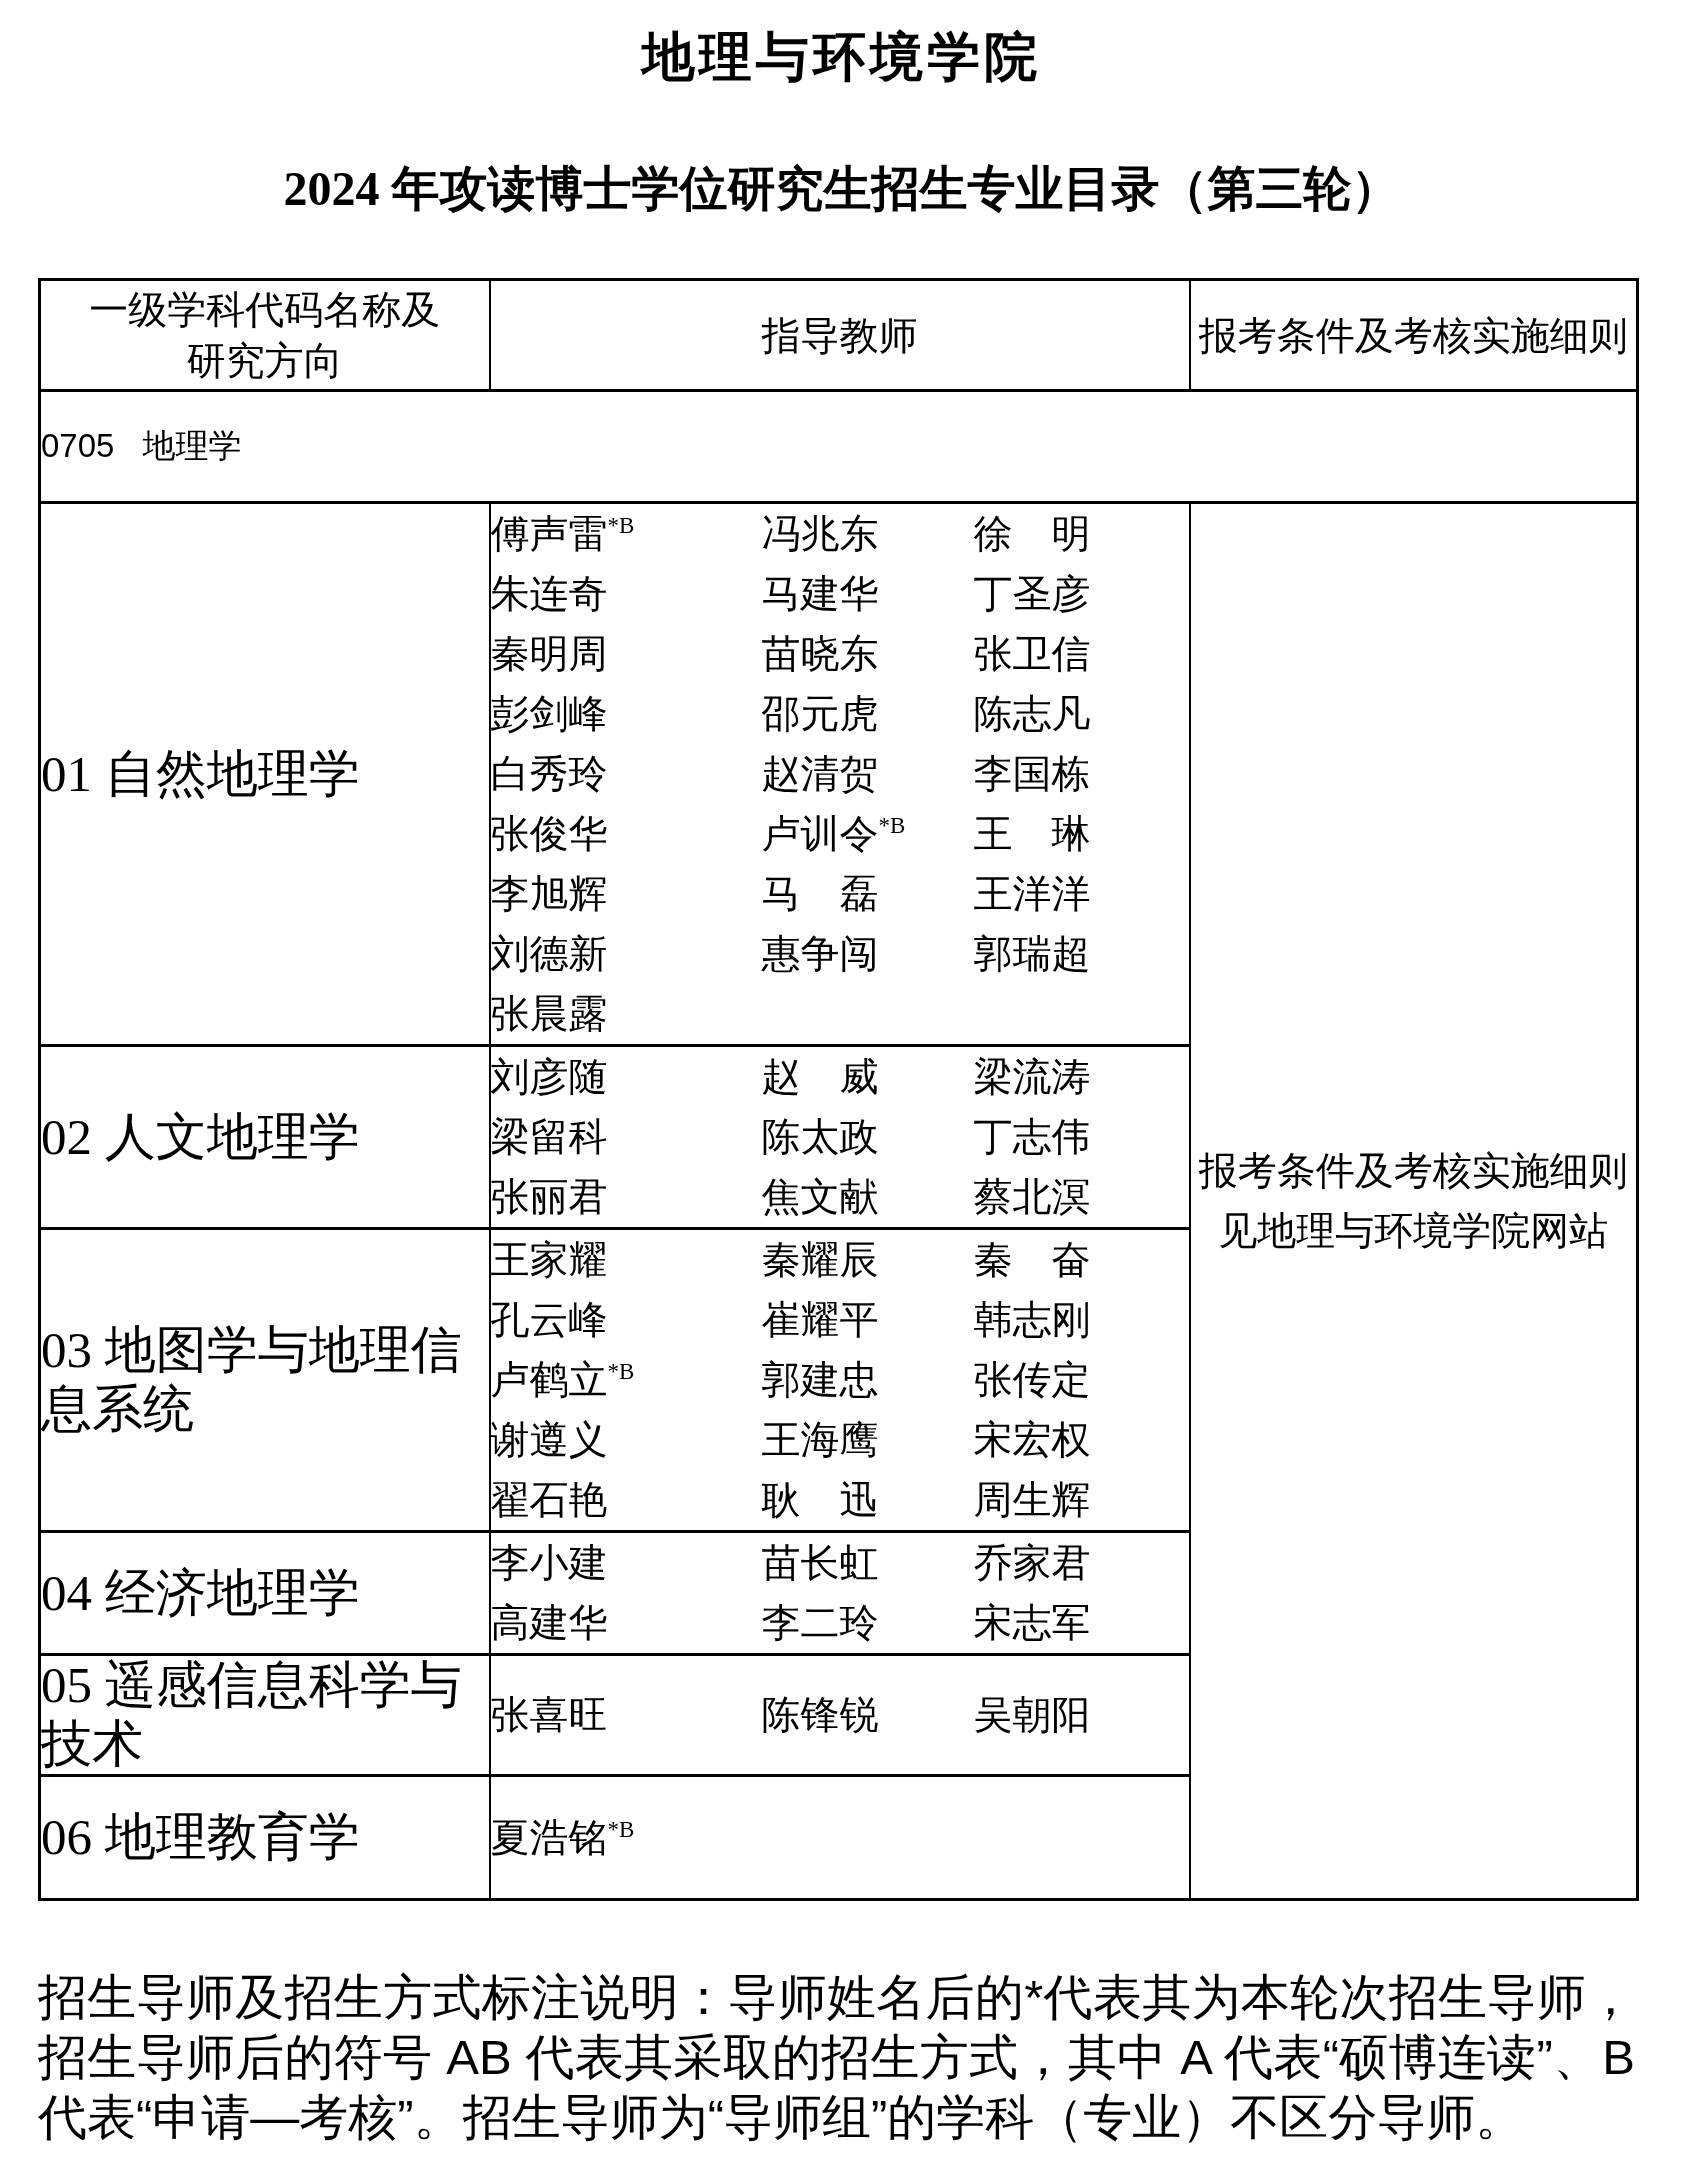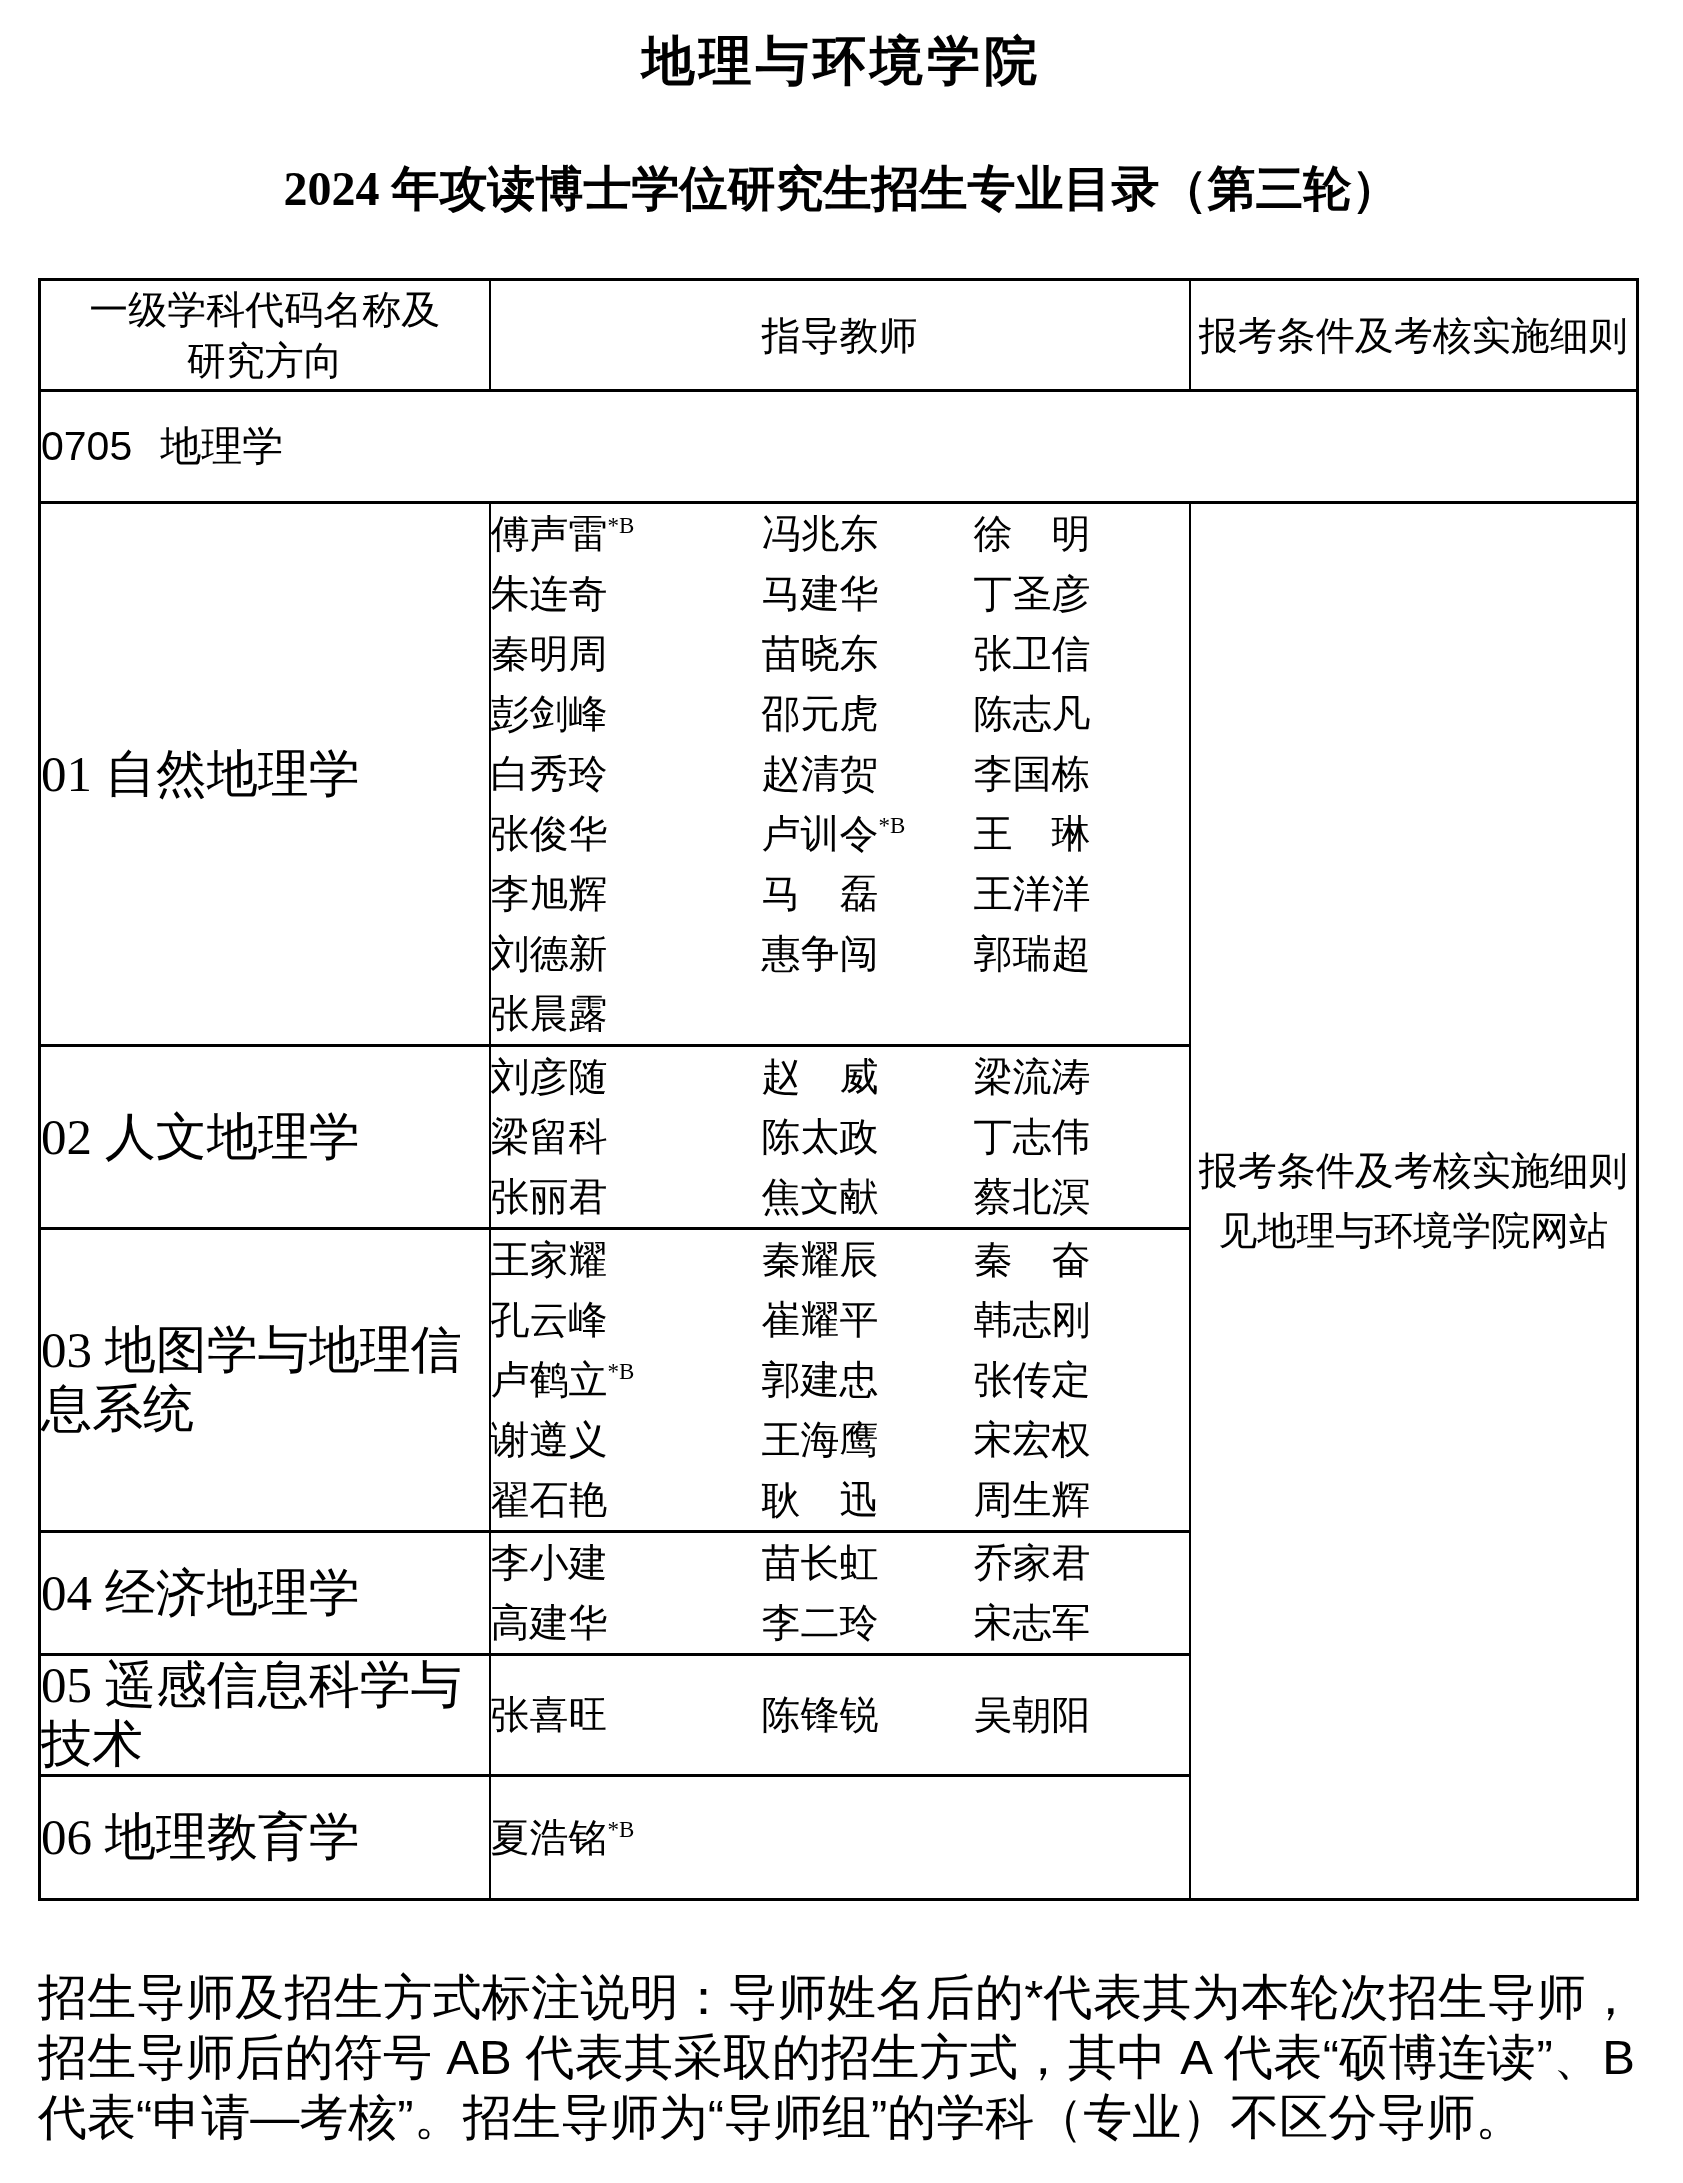--- a/index.html
+++ b/index.html
@@ -5,21 +5,21 @@
   html, body { margin: 0; padding: 0; }
   body {
     width: 1683px; height: 2183px;
     background: #ffffff; color: #000000;
     font-family: "Liberation Serif", "DejaVu Serif", serif;
     overflow: hidden;
   }
   .page-title {
     margin: 33px 0 0 0;
     text-align: center;
-    font-family: Liberation Sans, sans-serif;
+    font-family: Liberation Mono, monospace;
     font-weight: bold;
     font-size: 53px; line-height: 56px;
     letter-spacing: 4.1px;
   }
   .page-subtitle {
     margin: 72px 0 0 0;
     text-align: center;
     font-family: "Liberation Serif", "DejaVu Serif", serif;
     font-weight: bold;
     font-size: 48px; line-height: 56px;
@@ -41,21 +41,21 @@
   }
   .hdr-row td {
     height: 108px;
     text-align: center;
     font-family: "Liberation Sans", "DejaVu Sans", sans-serif;
     font-size: 39px; line-height: 51px;
   }
   .disc-row td {
     height: 109px;
     font-family: "Liberation Sans", "DejaVu Sans", sans-serif;
-    font-size: 41px;
+    font-size: 33px;
     padding-left: 13px;
   }
   .disc-name { margin-left: 28px; }
   .label-cell {
     padding-left: 10px;
     padding-right: 6.6px;
     font-size: 51px; line-height: 59px;
     word-break: break-all;
   }
   .teachers-cell { padding-left: 10px; }

